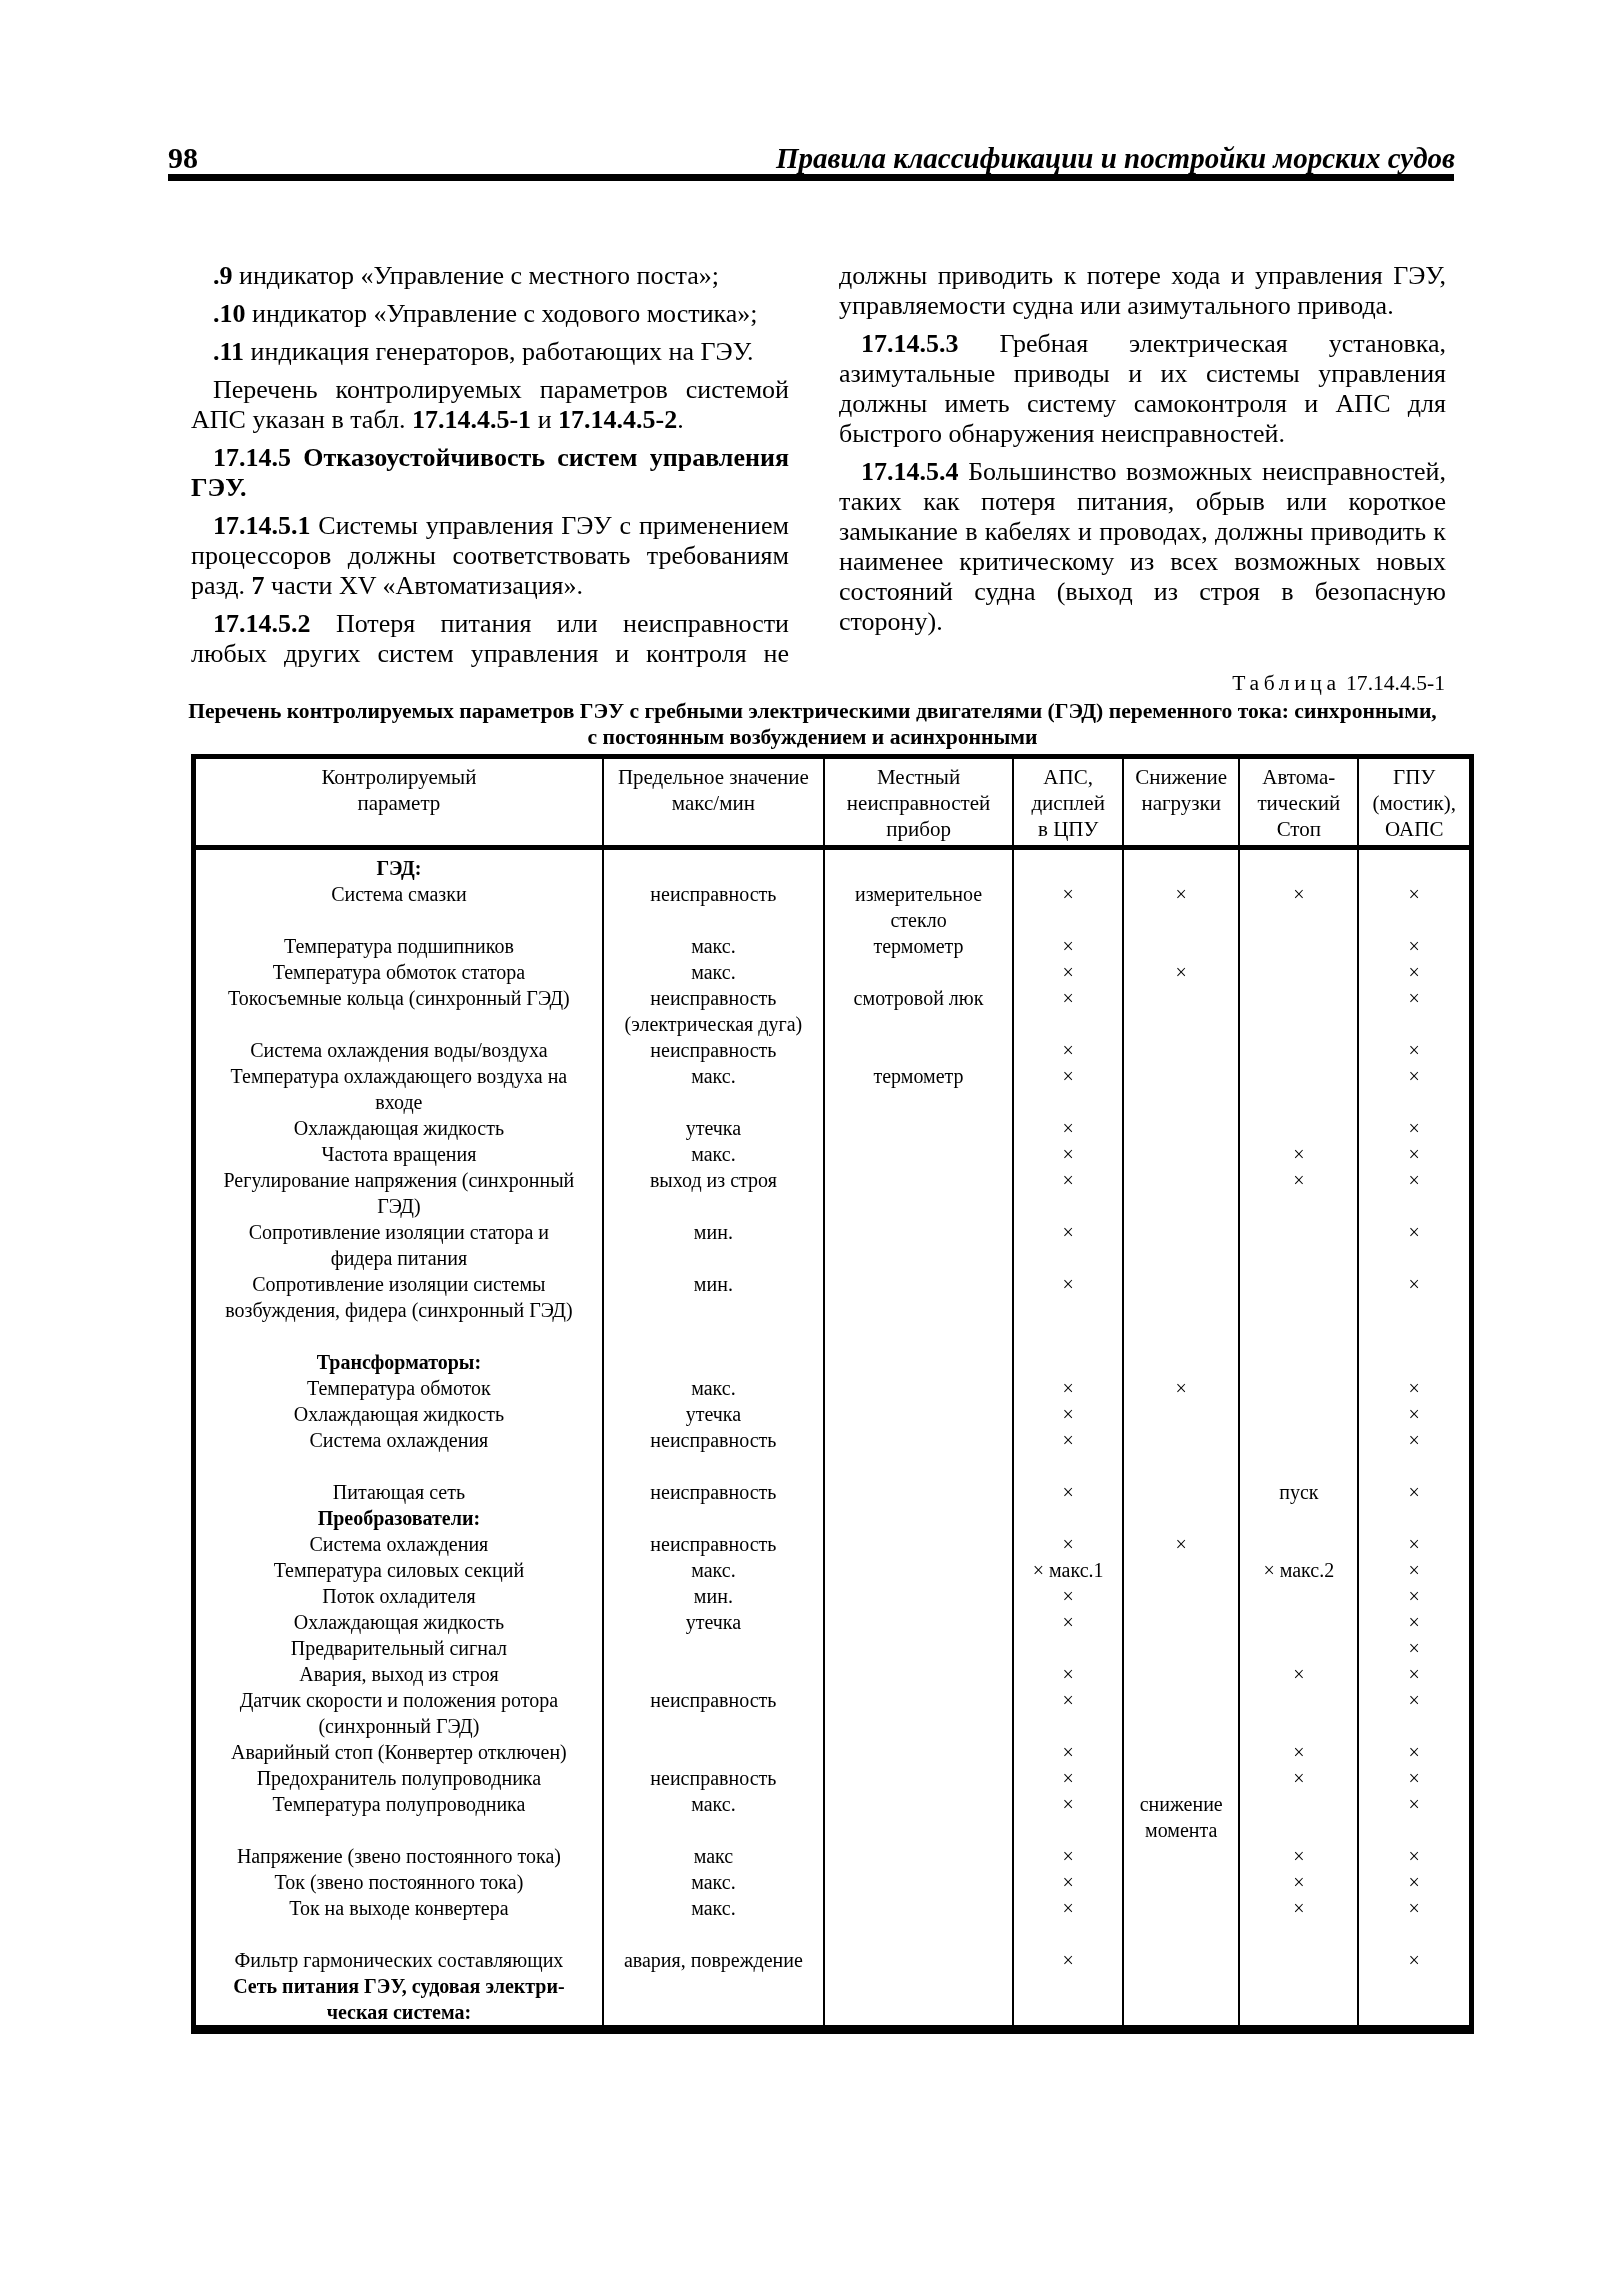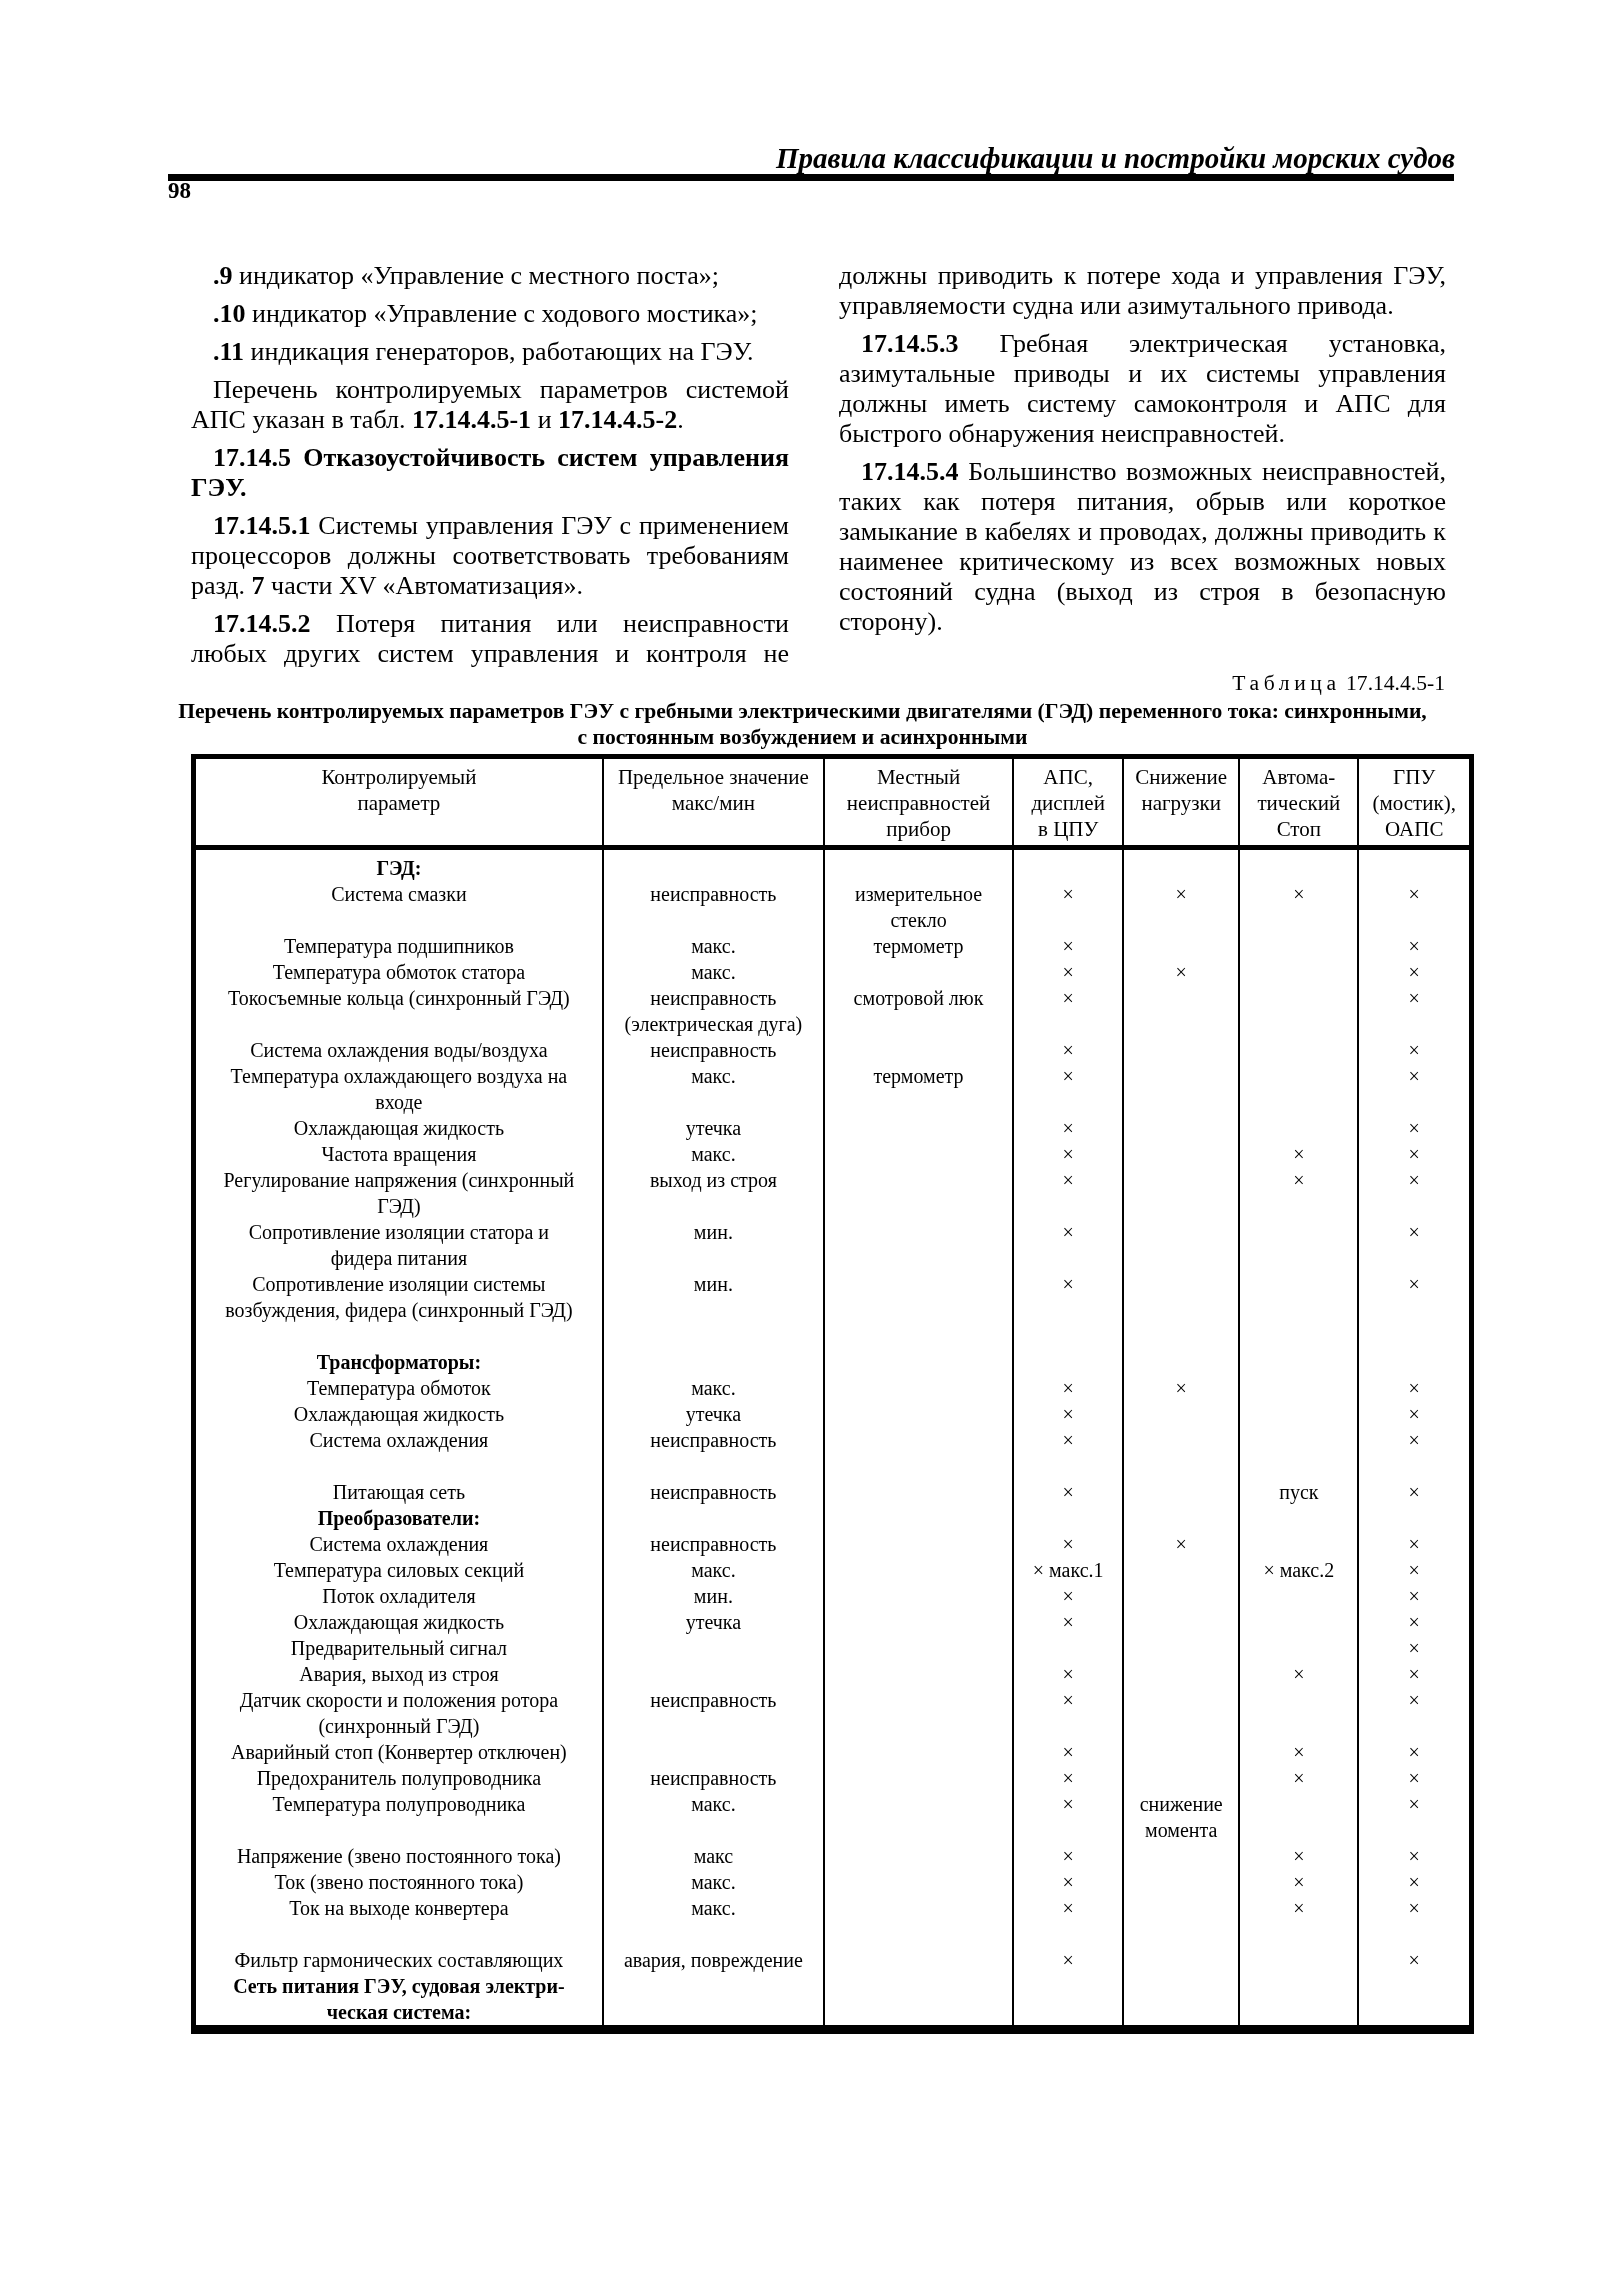--- a/index.html
+++ b/index.html
@@ -7,21 +7,21 @@
     position:relative;
     width:1623px;height:2295px;
     background:#ffffff;
     color:#000;
     font-family:"Liberation Serif","DejaVu Serif",serif;
     overflow:hidden;
   }
   
   .page-number{
     position:absolute;left:168px;top:143px;
-    font-size:23px;font-weight:bold;line-height:1;margin-top:36px;
+    font-size:30px;font-weight:bold;line-height:1;
   }
   .running-title{
     position:absolute;right:168px;top:144px;
     font-size:29px;font-weight:bold;font-style:italic;line-height:1;
     white-space:nowrap;
   }
   .header-rule{
     position:absolute;left:168px;top:174px;
     width:1286px;height:7.2px;background:#000;
   }
@@ -36,21 +36,21 @@
   .textcol p{margin:8px;padding:0;text-indent:22px;}
   .textcol p.no-indent{text-indent:0;}
   .textcol p.last-justify{text-align-last:justify;}
   
   .table-label{
     position:absolute;right:178px;top:670px;
     font-size:21.6px;line-height:26px;white-space:nowrap;
   }
   .table-label .spaced{letter-spacing:4.6px;}
   .table-title{
-    position:absolute;left:161px;top:698px;width:1283px;
+    position:absolute;left:171px;top:698px;width:1283px;
     font-size:21.6px;line-height:26px;font-weight:bold;
     text-align:center;white-space:pre-line;
   }
   
   table.params{
     position:absolute;left:171px;top:754px;
     width:1283px;
     border-collapse:collapse;table-layout:fixed;
     border:5.2px solid #000;
     border-bottom-width:9.8px;

